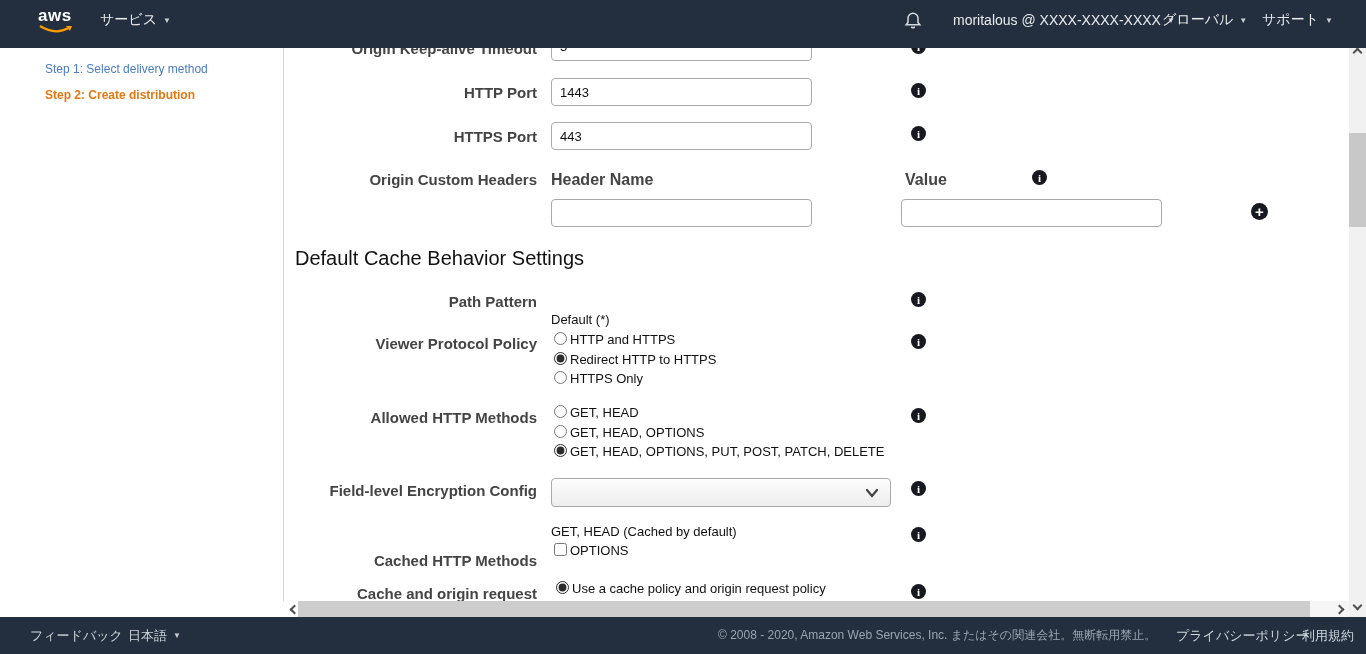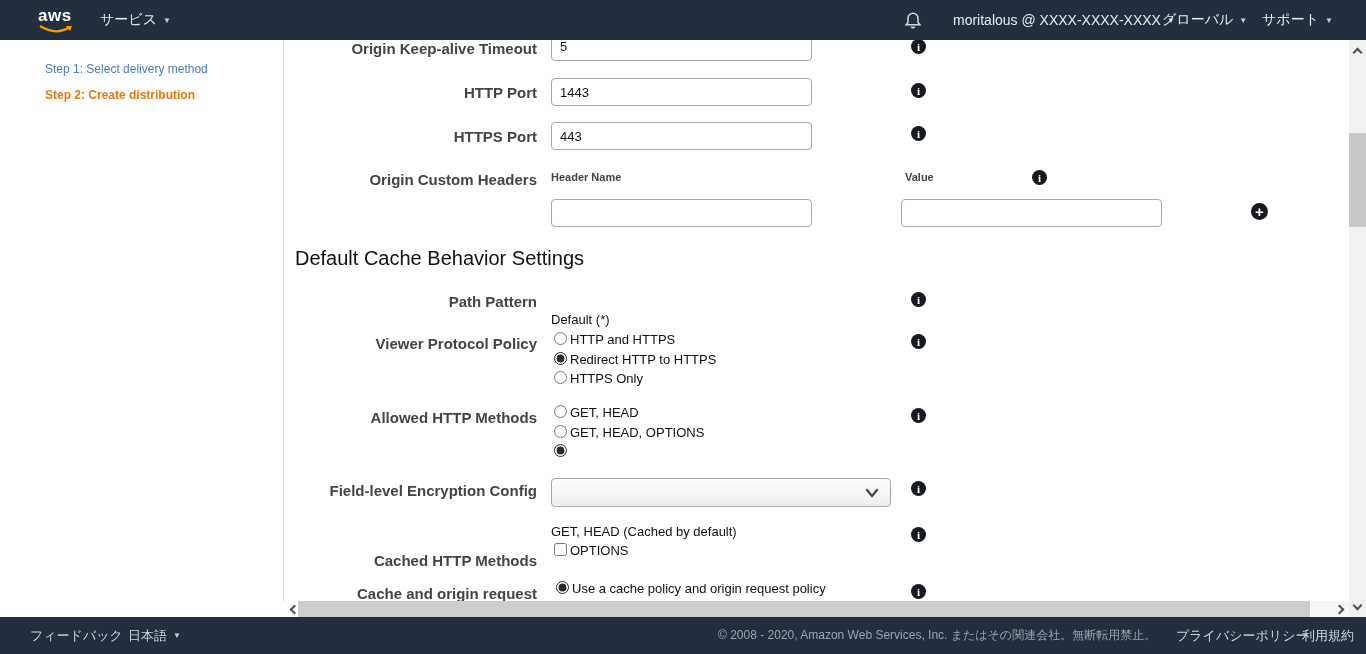--- a/index.html
+++ b/index.html
@@ -1,21 +1,21 @@
 <!DOCTYPE html>
 <html><head>
 <meta charset="utf-8">
 <style>
   * { margin:0; padding:0; box-sizing:border-box; }
   html,body { width:1366px; height:654px; overflow:hidden; background:#fff;
     font-family:"Liberation Sans", sans-serif; }
   #page { position:relative; width:1366px; height:654px; background:#fff; }
 
   
-  #topnav { position:absolute; left:0; top:0; width:1366px; height:40px;
+  #topnav { position:absolute; left:0; top:0; width:1366px; height:48px;
     background:#232f3e; z-index:20; color:#e8ebed; }
   .nav-item { position:absolute; top:0; height:40px; display:flex; align-items:center;
     gap:6px; font-size:14px; color:#e8ebed; cursor:pointer; }
   .caret { font-size:8px; color:#c7ced4; }
   #aws-logo { position:absolute; left:38px; top:7px; width:36px; height:26px; cursor:pointer; }
   #aws-logo .aws-txt { color:#fff; font-weight:bold; font-size:17px; line-height:17px; letter-spacing:0.5px; }
   #aws-logo svg { position:absolute; left:1px; top:18px; }
   #bell { position:absolute; left:903px; top:10px; width:20px; height:20px; cursor:pointer; }
 
   
@@ -23,21 +23,21 @@
   .side-link { position:absolute; left:45px; font-size:12px; }
   #step1 { top:62px; color:#4a7cbf; cursor:pointer; }
   #step2 { top:88px; color:#e47911; font-weight:bold; }
 
   
   .lbl { position:absolute; left:283px; width:254px; text-align:right;
     font-size:15px; font-weight:bold; color:#444; }
   .txt { position:absolute; height:28px; width:261px; border:1px solid #a9a9a9;
     border-radius:4px; font-size:13px; padding:0 8px; color:#111; background:#fff;
     font-family:"Liberation Sans", sans-serif; }
-  .colhead { position:absolute; font-size:11px; font-weight:bold; color:#444; }
+  .colhead { position:absolute; font-size:16px; font-weight:bold; color:#444; }
   .info { position:absolute; width:15px; height:15px; border-radius:50%;
     background:#16191f; color:#fff; font-size:11px; font-weight:bold;
     font-family:"Liberation Serif", serif; display:flex; align-items:center;
     justify-content:center; cursor:pointer; }
   .plus { position:absolute; width:17px; height:17px; border-radius:50%;
     background:#16191f; color:#fff; display:flex; align-items:center;
     justify-content:center; font-size:15px; font-weight:bold; line-height:15px; cursor:pointer; }
   h1.sec { position:absolute; left:295px; top:247px; font-size:20px;
     font-weight:normal; color:#111; }
   .valtext { position:absolute; font-size:13px; color:#111; }
@@ -159,20 +159,21 @@
     <label class="opt">
       <input type="radio" name="ahm" style="">
       <span>GET, HEAD</span>
     </label>
     <label class="opt">
       <input type="radio" name="ahm" style="">
       <span>GET, HEAD, OPTIONS</span>
     </label>
     <label class="opt">
       <input type="radio" name="ahm" checked="" style="">
+      <span>GET, HEAD, OPTIONS, PUT, POST, PATCH, DELETE</span>
     </label>
   </div>
   <span class="info" style="left:911px; top:408px;">i</span>
 
   <div class="lbl" style="top:482px;">Field-level Encryption Config</div>
   <div class="select">
     <span></span>
     <svg width="12" height="10" viewBox="0 0 12 10">
       <path d="M1 2 L6 8 L11 2" stroke="#444" stroke-width="2.2" fill="none" stroke-linecap="round"></path>
     </svg>

